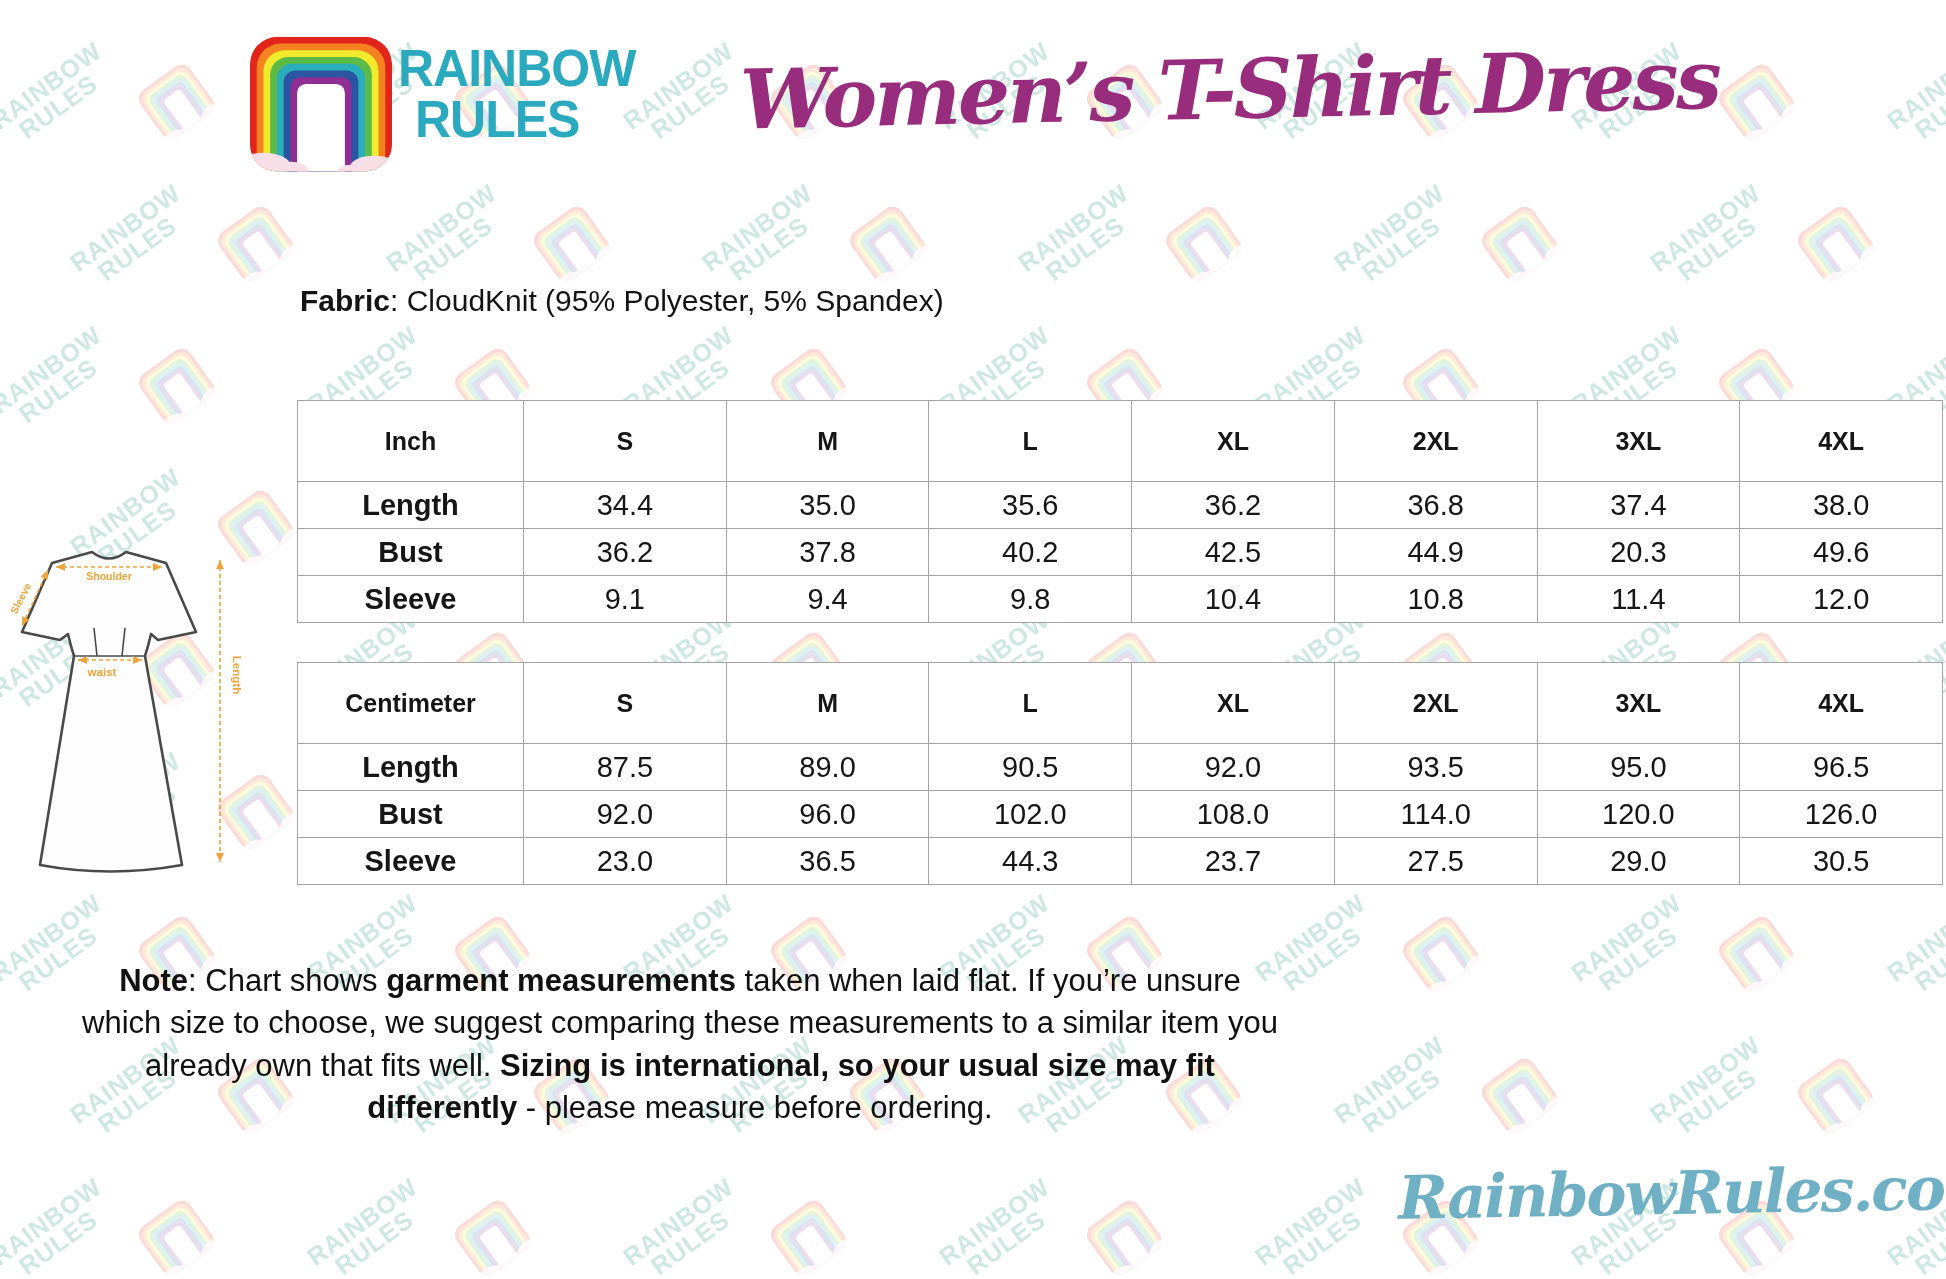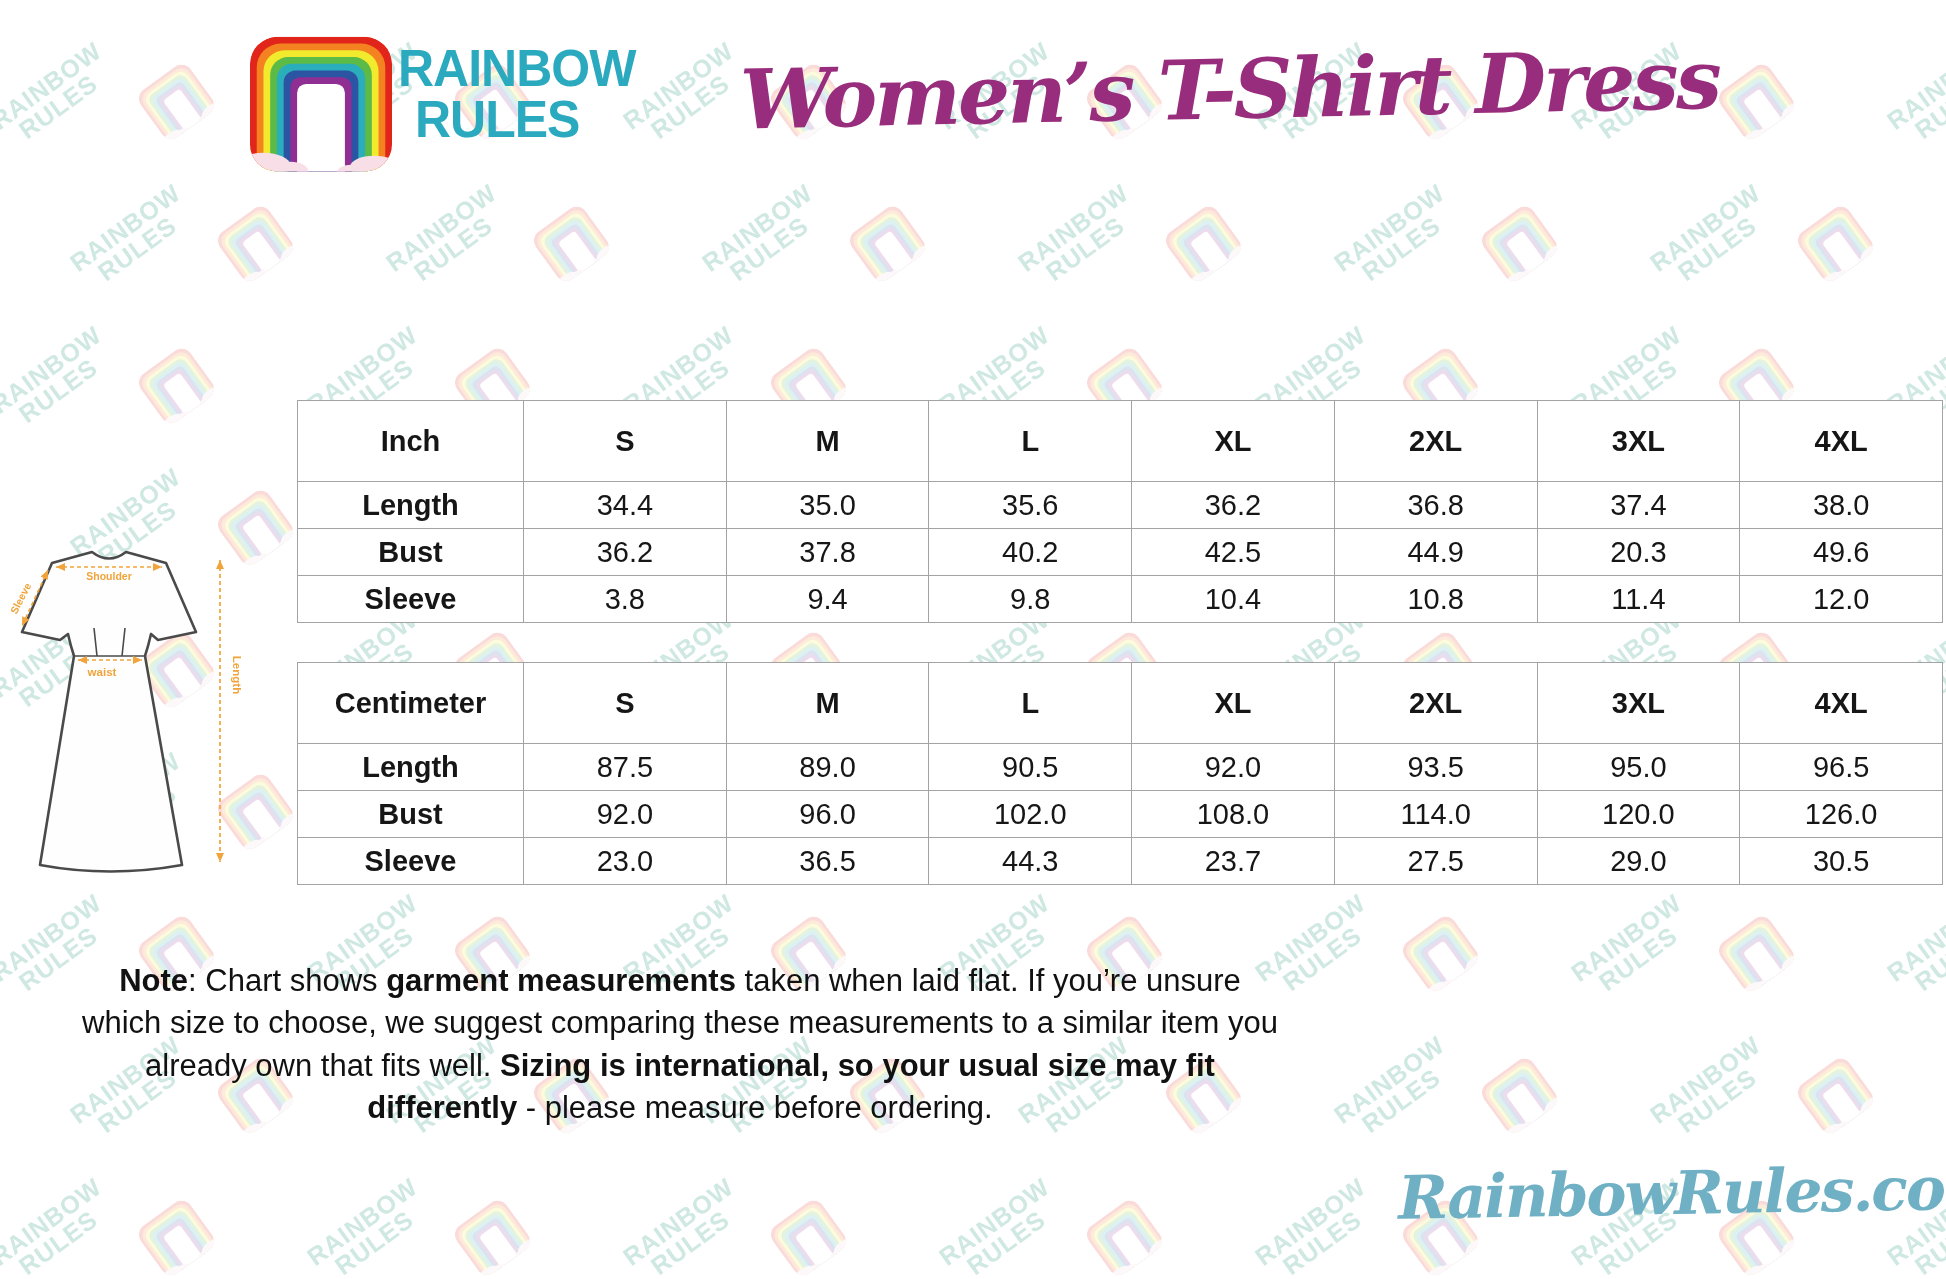--- a/index.html
+++ b/index.html
@@ -30,21 +30,21 @@
   .product-info{position:absolute;left:300px;top:280px;z-index:2;font-size:30px;line-height:1.42;color:#141414;}
   .product-info p{margin:0;}
   .product-info b{font-weight:bold;}
 
   
   .size-table{position:absolute;left:297px;width:1646px;z-index:2;border-collapse:collapse;
               table-layout:fixed;background:#ffffff;}
   .t-inch{top:400px;}
   .t-cm{top:662px;}
   .size-table th,.size-table td{border:1.5px solid #a3a3a3;text-align:center;vertical-align:middle;color:#161616;}
-  .size-table thead th{height:78px;font-size:29px;font-weight:bold;}
+  .size-table thead th{height:78px;font-size:25px;font-weight:bold;}
   .size-table tbody tr{height:47px;}
   .size-table tbody th{font-size:29px;font-weight:bold;}
   .size-table tbody td{font-size:29px;font-weight:normal;}
 
   
   .dress{position:absolute;left:2px;top:540px;width:252px;height:368px;z-index:2;overflow:visible;}
   .dress .garment{fill:#fefefe;stroke:#4a4a4a;stroke-width:2.6;stroke-linejoin:round;}
   .dress .seam{stroke:#4a4a4a;stroke-width:1.6;fill:none;}
   .dress .meas{stroke:#f0a43b;stroke-width:1.7;stroke-dasharray:4 3;fill:none;}
   .dress .arr{fill:#f0a43b;}
@@ -662,20 +662,21 @@
     </svg>
     <div class="logo-text">
       <span>RAINBOW</span>
       <span class="l2">RULES</span>
     </div>
   </div>
 
   <h1 class="title">Women’s T-Shirt Dress</h1>
 
   <div class="product-info">
+    <p><b>Fabric</b><span>: CloudKnit (95% Polyester, 5% Spandex)</span></p>
   </div>
 
   <svg class="dress" viewBox="0 0 252 368">
     <path class="garment" d="M50,23 L90,12 Q107,25 124,12 L164,23 L194,92 L156,100 L149,94
          C147,103 145,110 143,116 L180,325 Q108,338 38,325 L72,116
          C70,110 68,103 66,94 L58,100 L20,92 Z"></path>
     <path class="seam" d="M72,116 L143,116"></path>
     <path class="seam" d="M92,88 L95,116"></path>
     <path class="seam" d="M123,88 L120,116"></path>
 
@@ -729,21 +730,21 @@
           <td>36.2</td>
           <td>37.8</td>
           <td>40.2</td>
           <td>42.5</td>
           <td>44.9</td>
           <td>20.3</td>
           <td>49.6</td>
         </tr>
         <tr>
           <th>Sleeve</th>
-          <td>3.8</td>
+          <td>9.1</td>
           <td>9.4</td>
           <td>9.8</td>
           <td>10.4</td>
           <td>10.8</td>
           <td>11.4</td>
           <td>12.0</td>
         </tr>
       </tbody>
     </table>
   <table class="size-table t-cm">

